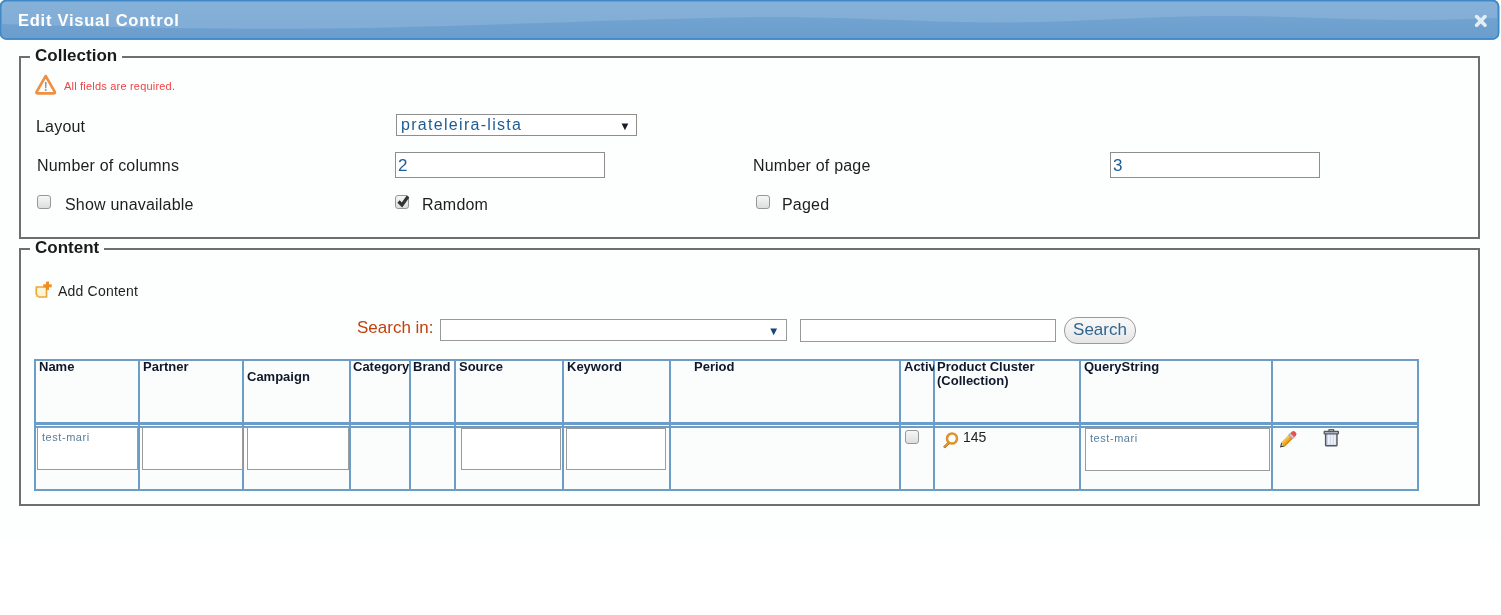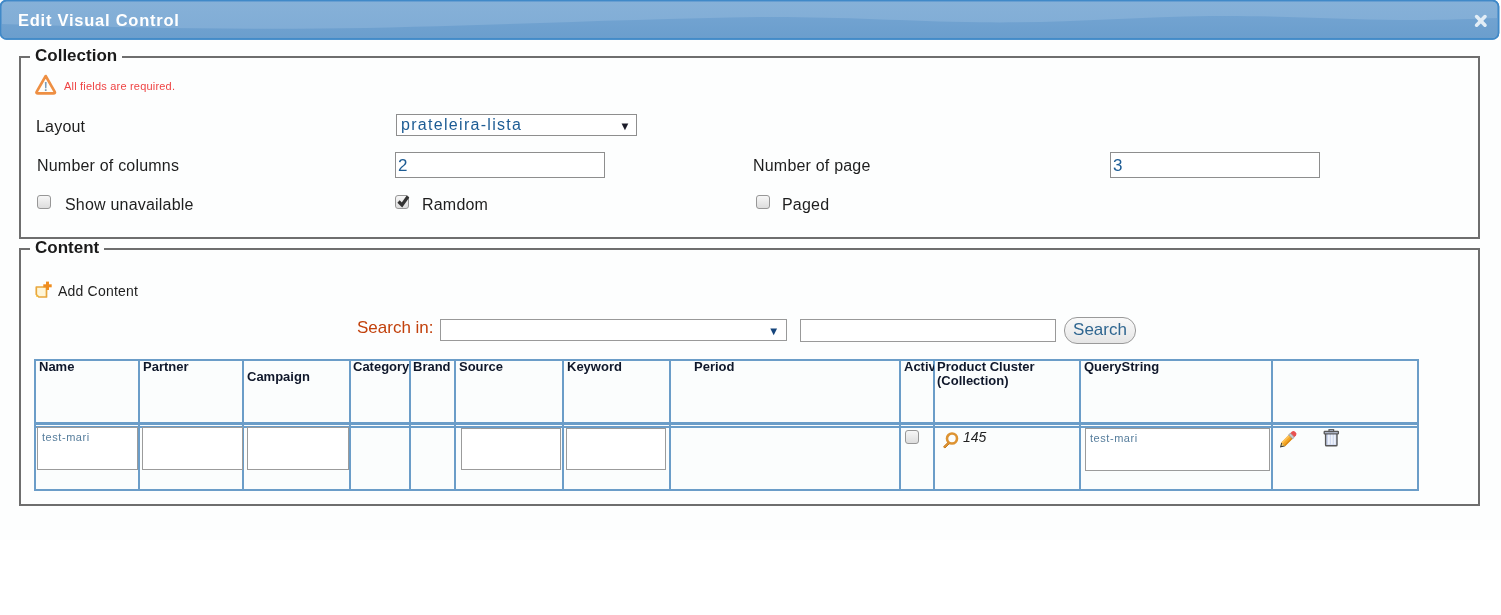--- a/index.html
+++ b/index.html
@@ -117,21 +117,21 @@
   <div class="ta" style="left:461px;top:428px;width:94px;height:37px;"></div>
   <div class="ta" style="left:566px;top:428px;width:94px;height:37px;"></div>
   <div class="ta" style="left:1085px;top:428px;width:185px;height:43px;box-sizing:border-box;">test-mari</div>
 
   <div class="cb" style="left:905px;top:429.5px;"></div>
 
   <svg class="abs" style="left:940px;top:431px" width="20" height="20" viewBox="0 0 20 20">
     <circle cx="12" cy="7.5" r="5" fill="none" stroke="#dd9332" stroke-width="2.6"></circle>
     <path d="M8.2 11.2 L3.5 15.8 L5 17 L9.5 12.5" fill="#dd9332" stroke="#c97e20" stroke-width="1"></path>
   </svg>
-  <div class="abs" style="left:963px;top:428.5px;color:#222;font-size:14px;line-height:16px;font-style:italic;">145</div>
+  <div class="abs" style="left:963px;top:428.5px;color:#222;font-size:14px;line-height:16px;">145</div>
 
   <svg class="abs" style="left:1276px;top:427px" width="22" height="24" viewBox="0 0 22 24">
     <g transform="translate(4,20.5) rotate(-45)">
       <path d="M0 0 L4.5 -2.7 L4.5 2.7 Z" fill="#2b2b2b"></path>
       <path d="M1.8 0 L4.5 -1.7 L4.5 1.7 Z" fill="#e9c96a"></path>
       <rect x="4.5" y="-2.7" width="10.5" height="5.4" fill="#f7a824"></rect>
       <rect x="4.5" y="-2.7" width="10.5" height="1.7" fill="#fbc35e"></rect>
       <rect x="4.5" y="1.2" width="10.5" height="1.5" fill="#d88a18"></rect>
       <rect x="15" y="-2.8" width="2.6" height="5.6" fill="#c9c9c9" stroke="#8a8a8a" stroke-width="0.7"></rect>
       <path d="M17.6 -2.8 h2.2 q2 0 2 2.8 q0 2.8 -2 2.8 h-2.2 Z" fill="#e85050"></path>

